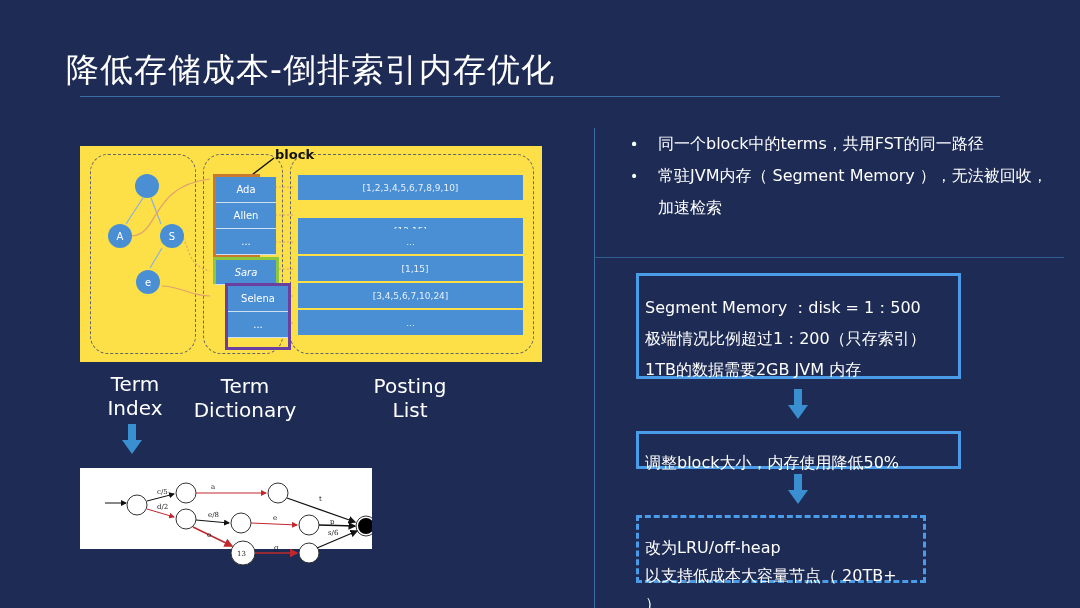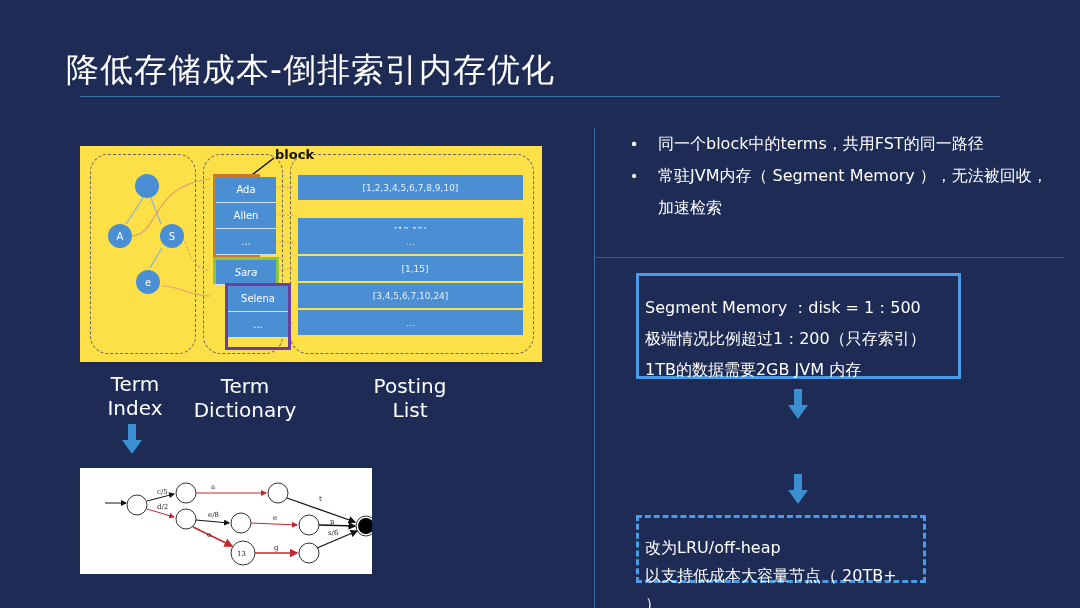--- a/index.html
+++ b/index.html
@@ -49,21 +49,21 @@
     font-weight: bold; color: #111;
   }
   .col-label {
     position: absolute; font-size: 20px; color: #ffffff; text-align: center;
     line-height: 24px;
   }
   .down-arrow {
     position: absolute; width: 20px; height: 30px;
   }
   .fst-panel {
-    position: absolute; left: 80px; top: 468px; width: 292px; height: 106px;
+    position: absolute; left: 80px; top: 468px; width: 292px; height: 81px;
     background: #ffffff;
   }
   
   .right-vline {
     position: absolute; left: 594px; top: 128px; width: 1px; height: 480px;
     background: #3b6ea5;
   }
   .right-hline {
     position: absolute; left: 594px; top: 257px; width: 470px; height: 1px;
     background: #2f5f92;
@@ -220,20 +220,23 @@
     <div>Segment Memory ：disk = 1：500</div>
     <div>极端情况比例超过1：200（只存索引）</div>
     <div>1TB的数据需要2GB JVM 内存</div>
   </div>
 
   <svg class="down-arrow" style="left:788px;top:389px;" viewBox="0 0 20 30">
     <rect x="6" y="0" width="8" height="18" fill="#3a8fd0"></rect>
       <polygon points="0,16 20,16 10,30" fill="#3a8fd0"></polygon>
   </svg>
 
+  <div class="box" style="left:636px;top:431px;width:325px;height:38px;line-height:26px;">
+    <div>调整block大小，内存使用降低50%</div>
+  </div>
 
   <svg class="down-arrow" style="left:788px;top:474px;" viewBox="0 0 20 30">
     <rect x="6" y="0" width="8" height="18" fill="#3a8fd0"></rect>
       <polygon points="0,16 20,16 10,30" fill="#3a8fd0"></polygon>
   </svg>
 
   <div class="box dashed" style="left:636px;top:515px;width:290px;height:68px;line-height:28px;">
     <div>改为LRU/off-heap</div>
     <div>以支持低成本大容量节点（ 20TB+ ）</div>
   </div>

